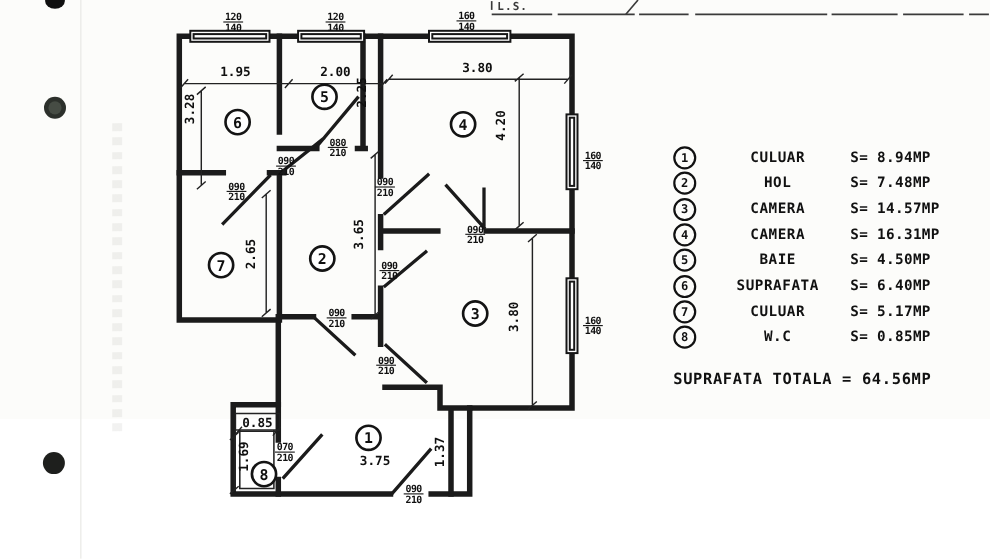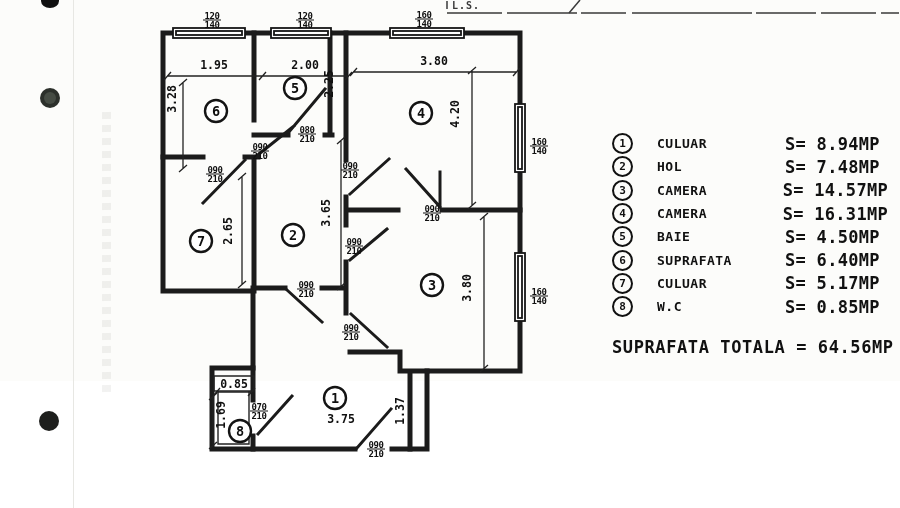--- a/index.html
+++ b/index.html
@@ -13,23 +13,23 @@
   svg{position:absolute;left:0;top:0;}
   .t-dim{font:bold 11.5px "DejaVu Sans Mono", monospace;fill:#101010;}
   .t-frac{font:bold 9px "DejaVu Sans Mono", monospace;fill:#101010;letter-spacing:-0.5px;}
   .t-room{font:bold 13.5px "DejaVu Sans Mono", monospace;fill:#101010;}
   .t-stamp{font:bold 10px "DejaVu Sans Mono", monospace;fill:#3a3a3a;letter-spacing:1px;}
   .legend{position:absolute;left:612px;top:132px;width:276px;}
   .legend-row{display:flex;align-items:center;height:23.3px;}
   .lnum{flex:0 0 auto;width:17px;height:17px;border:2px solid #111;border-radius:50%;
         display:flex;align-items:center;justify-content:center;
         font-size:11px;font-weight:bold;margin-right:24px;}
-  .lname{width:100px;text-align:left;font-size:13px;font-weight:bold;letter-spacing:.5px;}
-  .larea{margin-left:28px;font-size:17px;font-weight:bold;letter-spacing:.3px;white-space:pre;}
-  .legend-total{position:absolute;left:612px;top:337px;font-size:17px;font-weight:bold;letter-spacing:.6px;text-align:right;}
+  .lname{width:100px;text-align:center;font-size:13px;font-weight:bold;letter-spacing:.5px;}
+  .larea{margin-left:16px;font-size:13px;font-weight:bold;letter-spacing:.3px;white-space:pre;}
+  .legend-total{position:absolute;left:612px;top:337px;font-size:14px;font-weight:bold;letter-spacing:.6px;text-align:right;}
 </style>
 </head>
 <body>
 
 <div class="page">
   <div class="page-edge-line"></div>
   <div class="faint-margin"></div>
 
   <svg width="900" height="508" viewBox="0 0 900 508">
 

